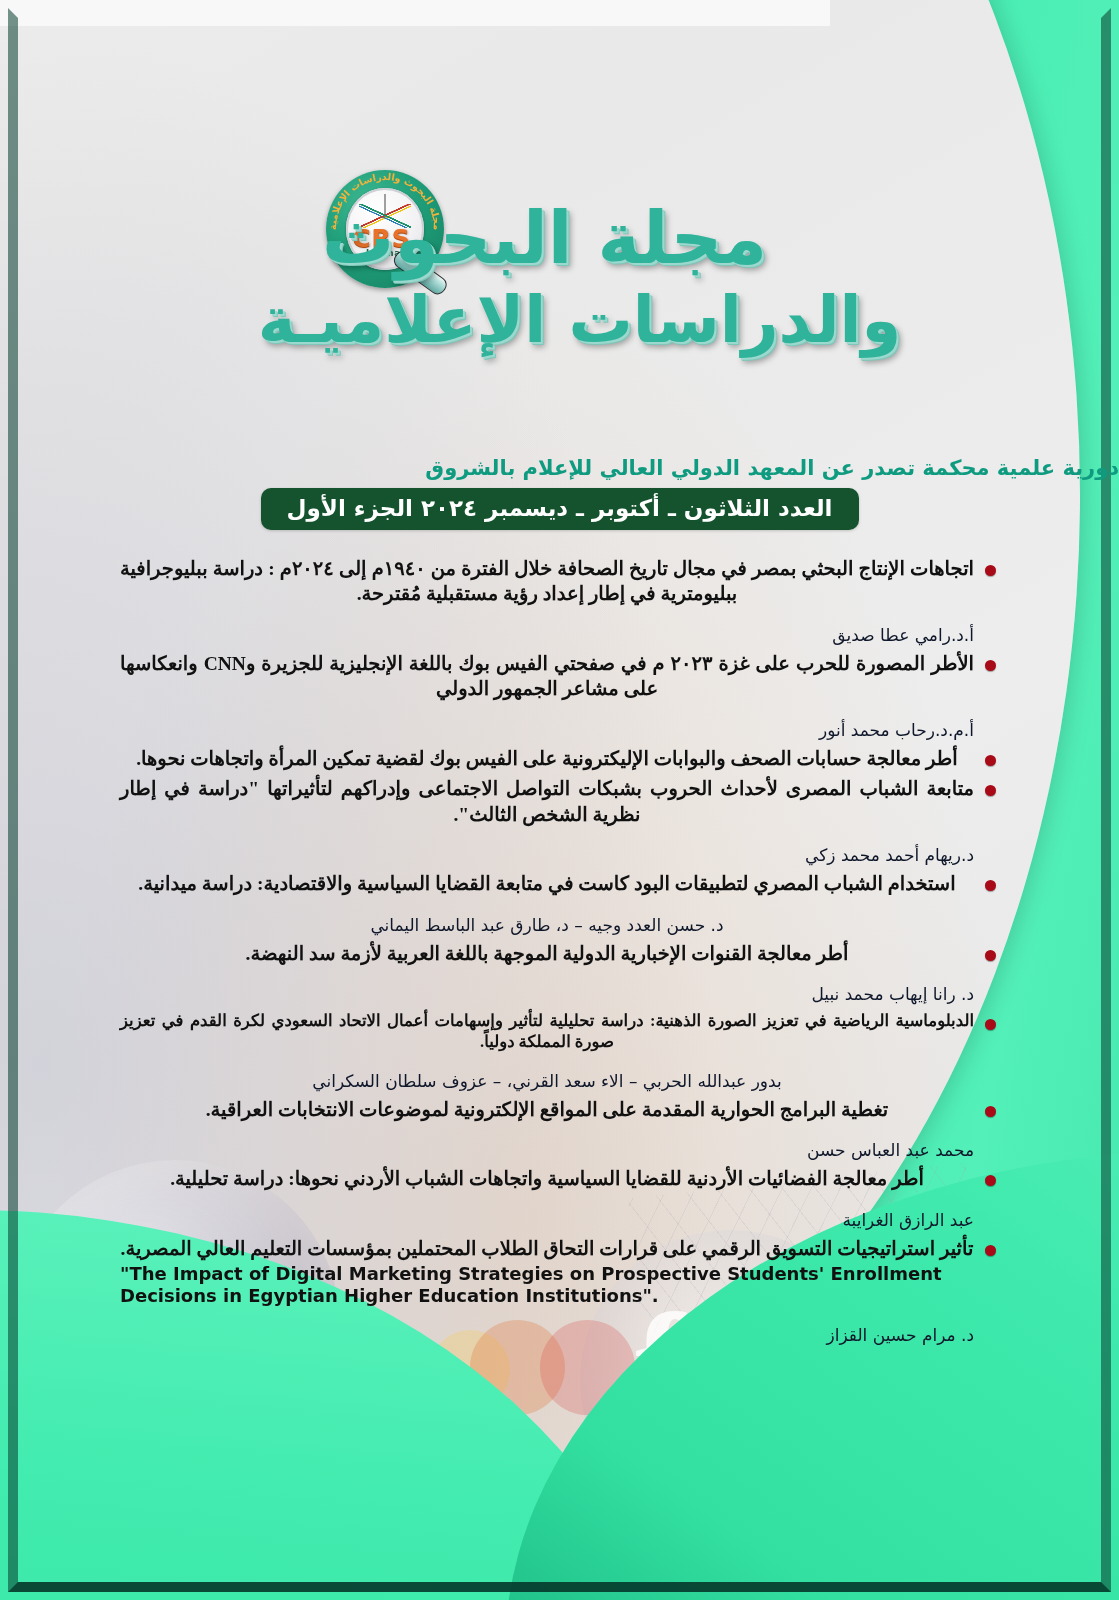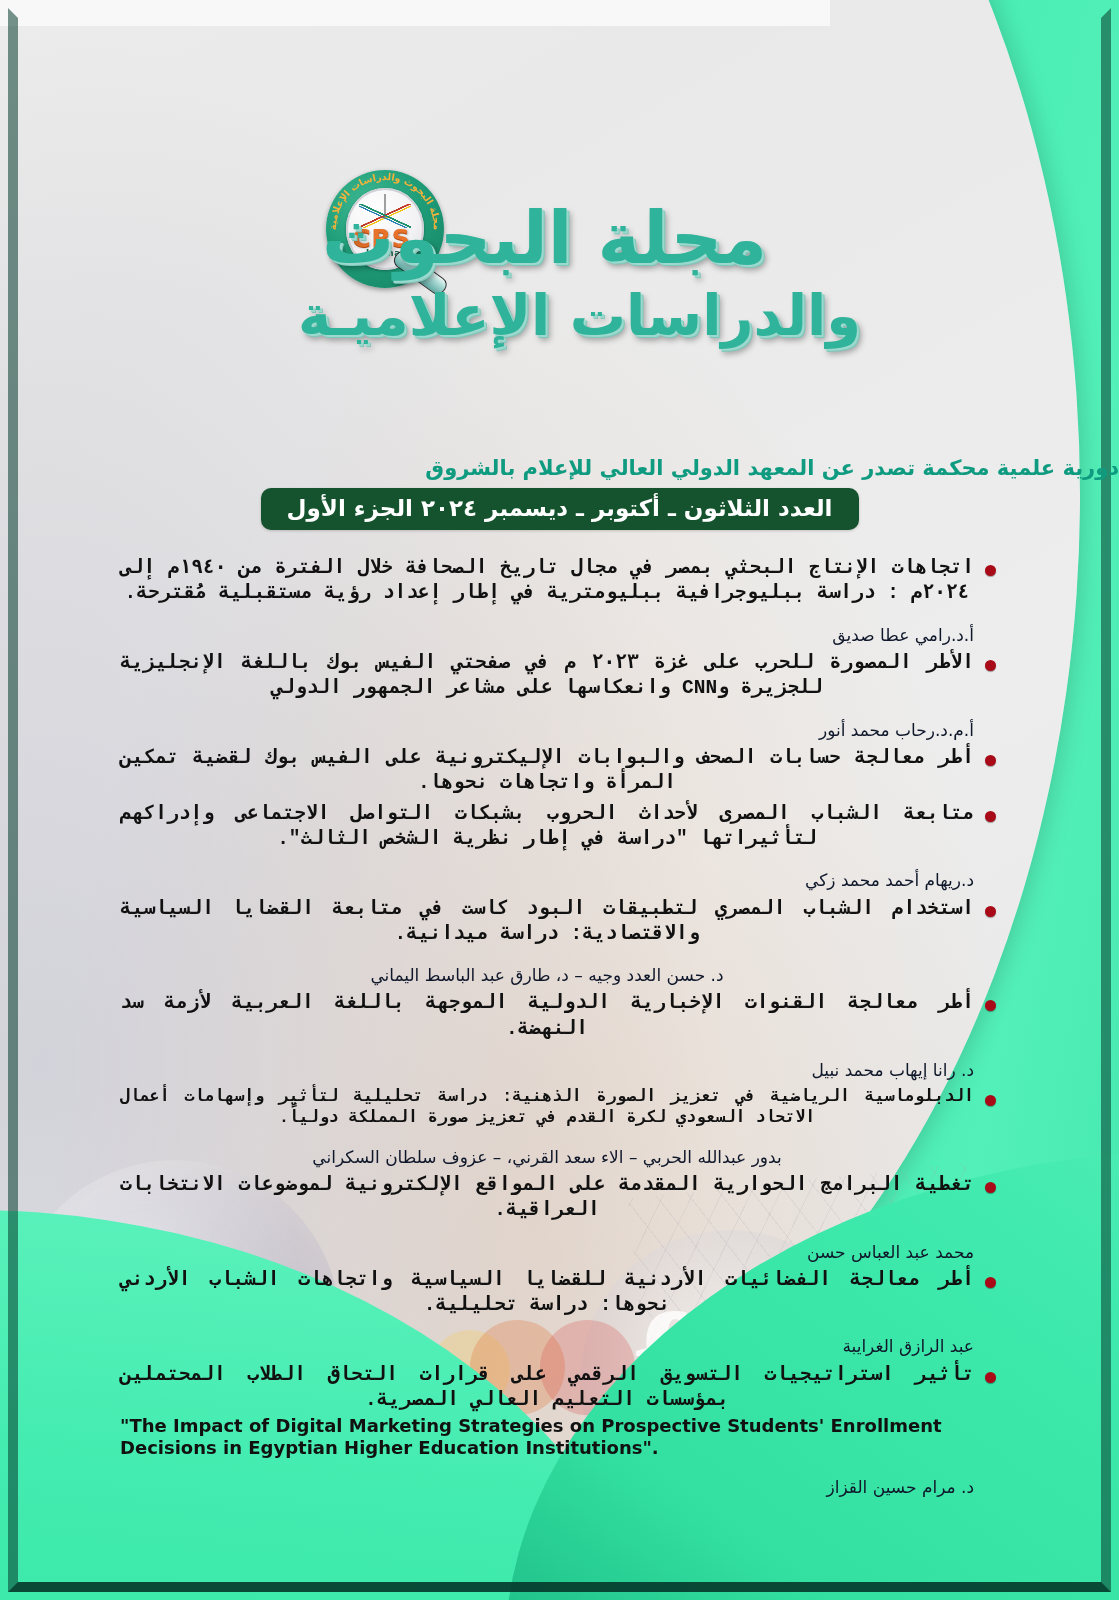--- a/index.html
+++ b/index.html
@@ -170,21 +170,21 @@
     font-family:"DejaVu Sans","Liberation Sans",sans-serif;
     font-weight:900;
     color:#2fb39a;
     line-height:1.08;
     text-shadow:
       2px 2px 0 #9bd8cd,
       3px 3px 0 #7fc7ba,
       4px 5px 6px rgba(0,0,0,.35);
   }
   .title-1{font-size:72px;margin-bottom:8px;padding-right:70px;}
-  .title-2{font-size:56px;}
+  .title-2{font-size:64px;}
 
   .subtitle{
     position:absolute;left:0;right:0;top:440px;text-align:right;
     direction:rtl;
     font-family:"DejaVu Sans","Liberation Sans",sans-serif;
     font-size:21px;font-weight:700;color:#0f9b80;
     letter-spacing:0;
     margin-top:16px;
   }
 
@@ -213,21 +213,21 @@
     padding-right:26px;
     margin-bottom:5px;
   }
   .bullet{
     position:absolute;right:4px;top:9px;
     width:11px;height:11px;border-radius:50%;
     background:#a80b17;
     box-shadow:0 1px 1px rgba(0,0,0,.35);
   }
   .art-title{
-    font-family:Liberation Mono, monospace;
+    font-family:Liberation Serif, serif;
     font-weight:700;
     color:#111111;
     font-size:19.5px;
     line-height:1.30;
     text-align:justify;
     text-align-last:center;
   }
   .art-title.sm{font-size:16.5px;line-height:1.28;}
   .authors{
     font-family:"DejaVu Sans","Liberation Sans",sans-serif;

